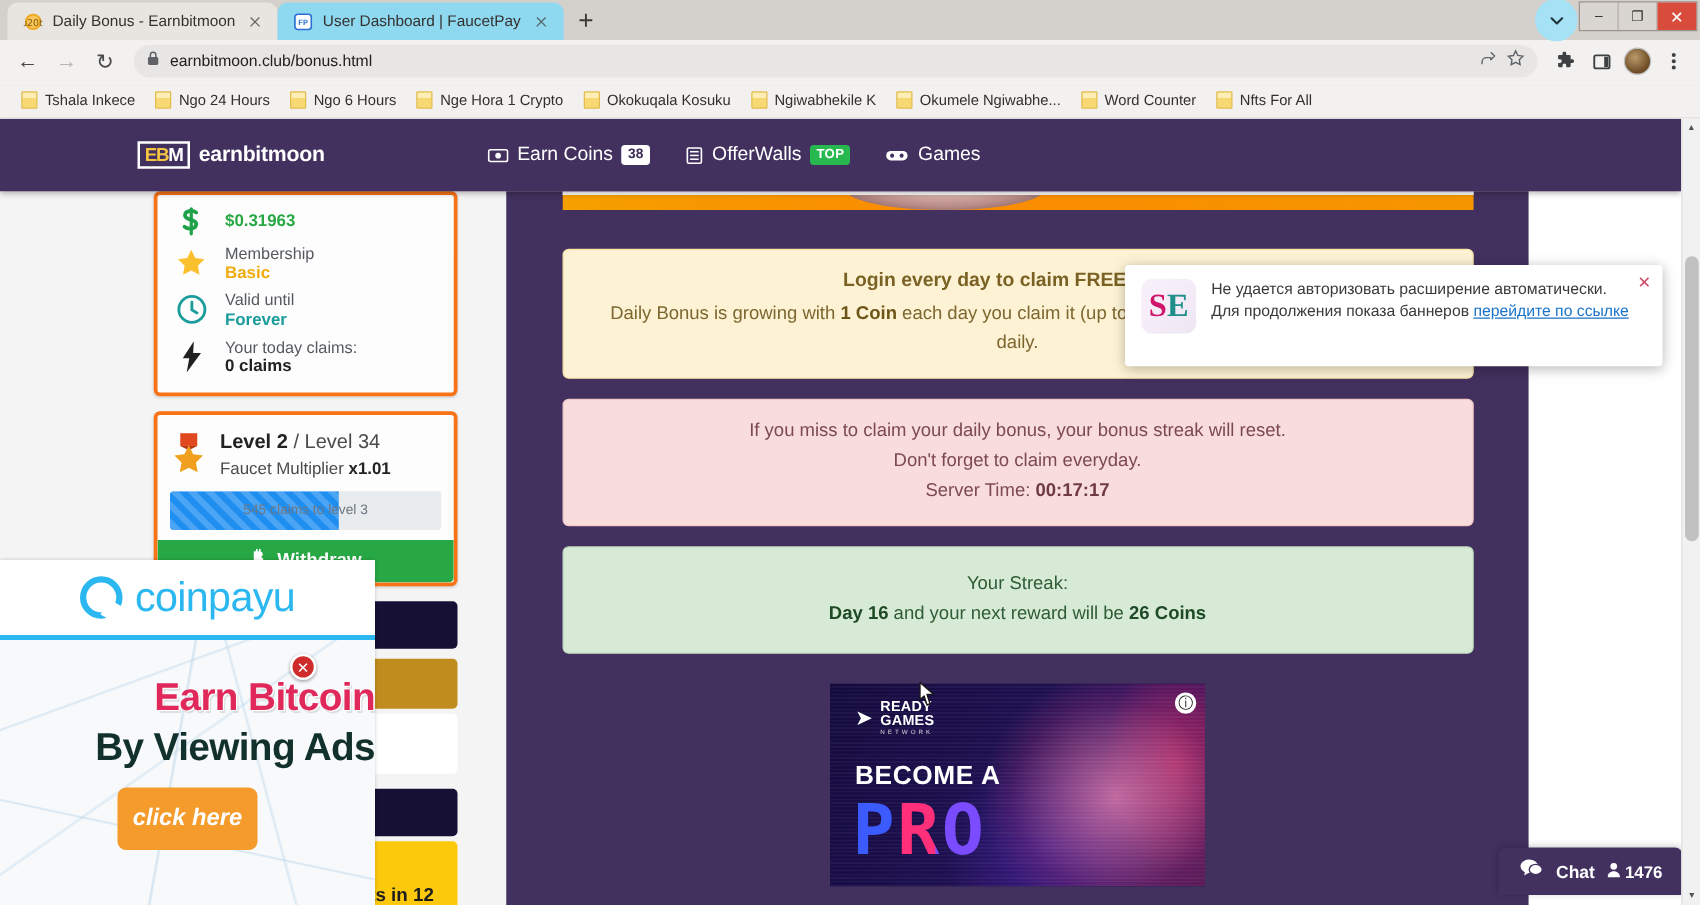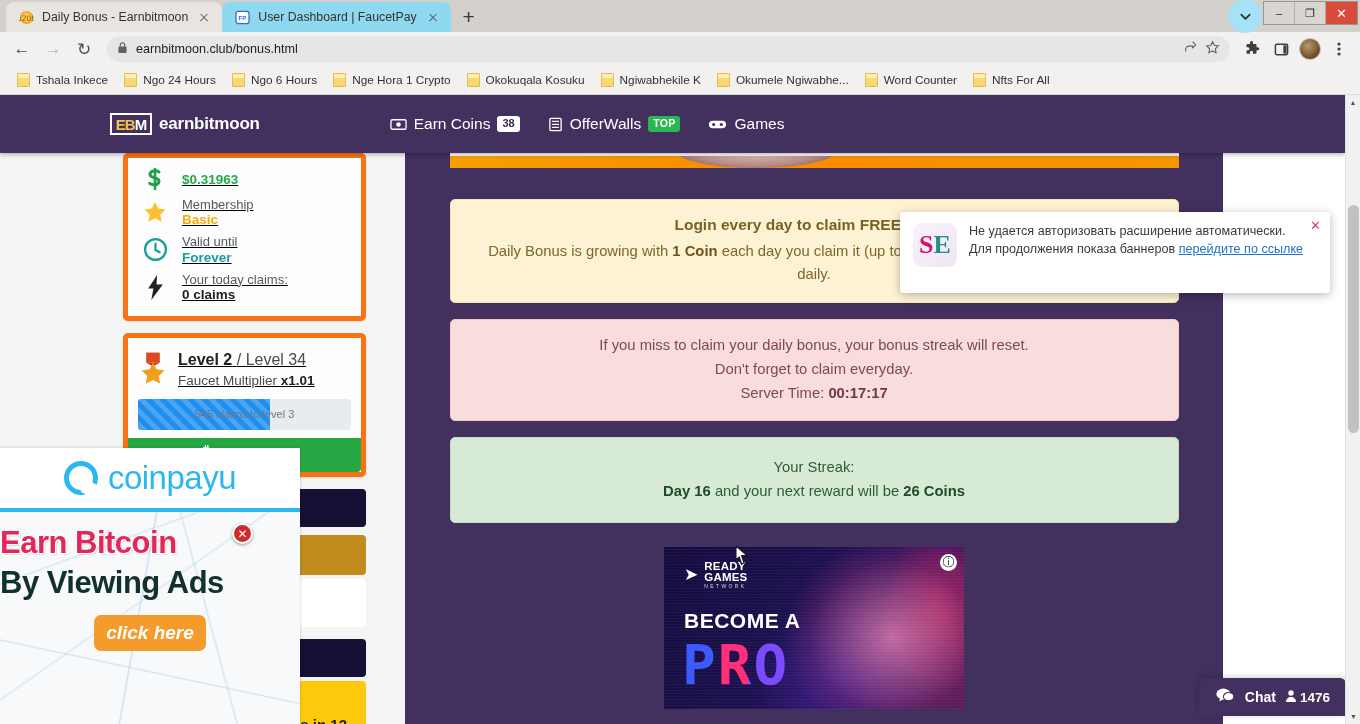--- a/index.html
+++ b/index.html
@@ -137,23 +137,22 @@
     background: #27b94f; color: #ffffff; font-size: 10.5px; font-weight: bold;
     border-radius: 3px; padding: 2px 5px; line-height: 1.1; letter-spacing: .3px;
   }
 
   
   .sidebar {
     position: absolute; left: 123px; top: 58px; width: 243px;
     z-index: 3;
   }
   .card {
-    background: #fdfdfd; border: 5px solid #f97316; border-radius: 5px;
+    background: #fdfdfd; border: 3px solid #f97316; border-radius: 5px;
     box-shadow: 0 1px 2px rgba(0,0,0,.12);
-    text-decoration: underline;
   }
   .stats-card { margin-top: 0; padding: 6px 14px 10px 12px; }
   .stat-row { display: flex; align-items: center; gap: 12px; padding: 3px 0; }
   .stat-ico { width: 30px; flex: 0 0 30px; display: flex; align-items: center; justify-content: center; }
   .stat-txt { line-height: 1.18; }
   .stat-label { font-size: 13px; color: #55595e; }
   .stat-val { font-size: 13.5px; font-weight: bold; }
 
   .level-card { margin-top: 12px; padding: 10px 10px 0 10px; overflow: hidden; }
   .level-row { display: flex; align-items: center; gap: 10px; }
@@ -342,32 +341,32 @@
   .cp-logo-txt { font-size: 33px; color: #2bb8f0; letter-spacing: -.5px; }
   .cp-rule { height: 4px; background: #2bb8f0; }
   .cp-body {
     height: 212px; position: relative; background: #f7f9fb;
     background-image:
       linear-gradient(100deg, transparent 46%, rgba(170,205,230,.5) 46.4%, transparent 47%),
       linear-gradient(12deg, transparent 30%, rgba(170,205,230,.45) 30.5%, transparent 31%),
       linear-gradient(75deg, transparent 66%, rgba(170,205,230,.4) 66.4%, transparent 67%),
       linear-gradient(-35deg, transparent 55%, rgba(170,205,230,.35) 55.4%, transparent 56%),
       linear-gradient(160deg, transparent 22%, rgba(170,205,230,.4) 22.4%, transparent 23%);
-    text-align: left; padding-top: 13px;
+    text-align: right; padding-top: 28px;
   }
   .cp-h1 {
     font-size: 31px; font-weight: bold; color: #e0285a; letter-spacing: -.5px;
     text-shadow: 1px 1px 0 #ffffff, 2px 2px 0 rgba(0,0,0,.1);
   }
   .cp-h2 {
     font-size: 31px; font-weight: bold; color: #12312c; letter-spacing: -.5px;
     margin-top: 4px;
   }
   .cp-btn {
-    margin: 14px auto 0 auto; width: 112px; height: 36px; background: #f59b2b;
+    margin: 14px auto 0 auto; width: 112px; height: 50px; background: #f59b2b;
     border-radius: 7px; display: flex; align-items: center; justify-content: center;
     color: #ffffff; font-size: 19px; font-style: italic; font-weight: bold;
   }
 
   
   .red-x {
     position: absolute; left: 232px; top: 428px; width: 21px; height: 21px;
     border-radius: 50%; background: #cf2b2b; border: 2px solid #ffffff;
     display: flex; align-items: center; justify-content: center;
     color: #ffffff; font-size: 12px; z-index: 32; box-shadow: 0 1px 3px rgba(0,0,0,.4);

